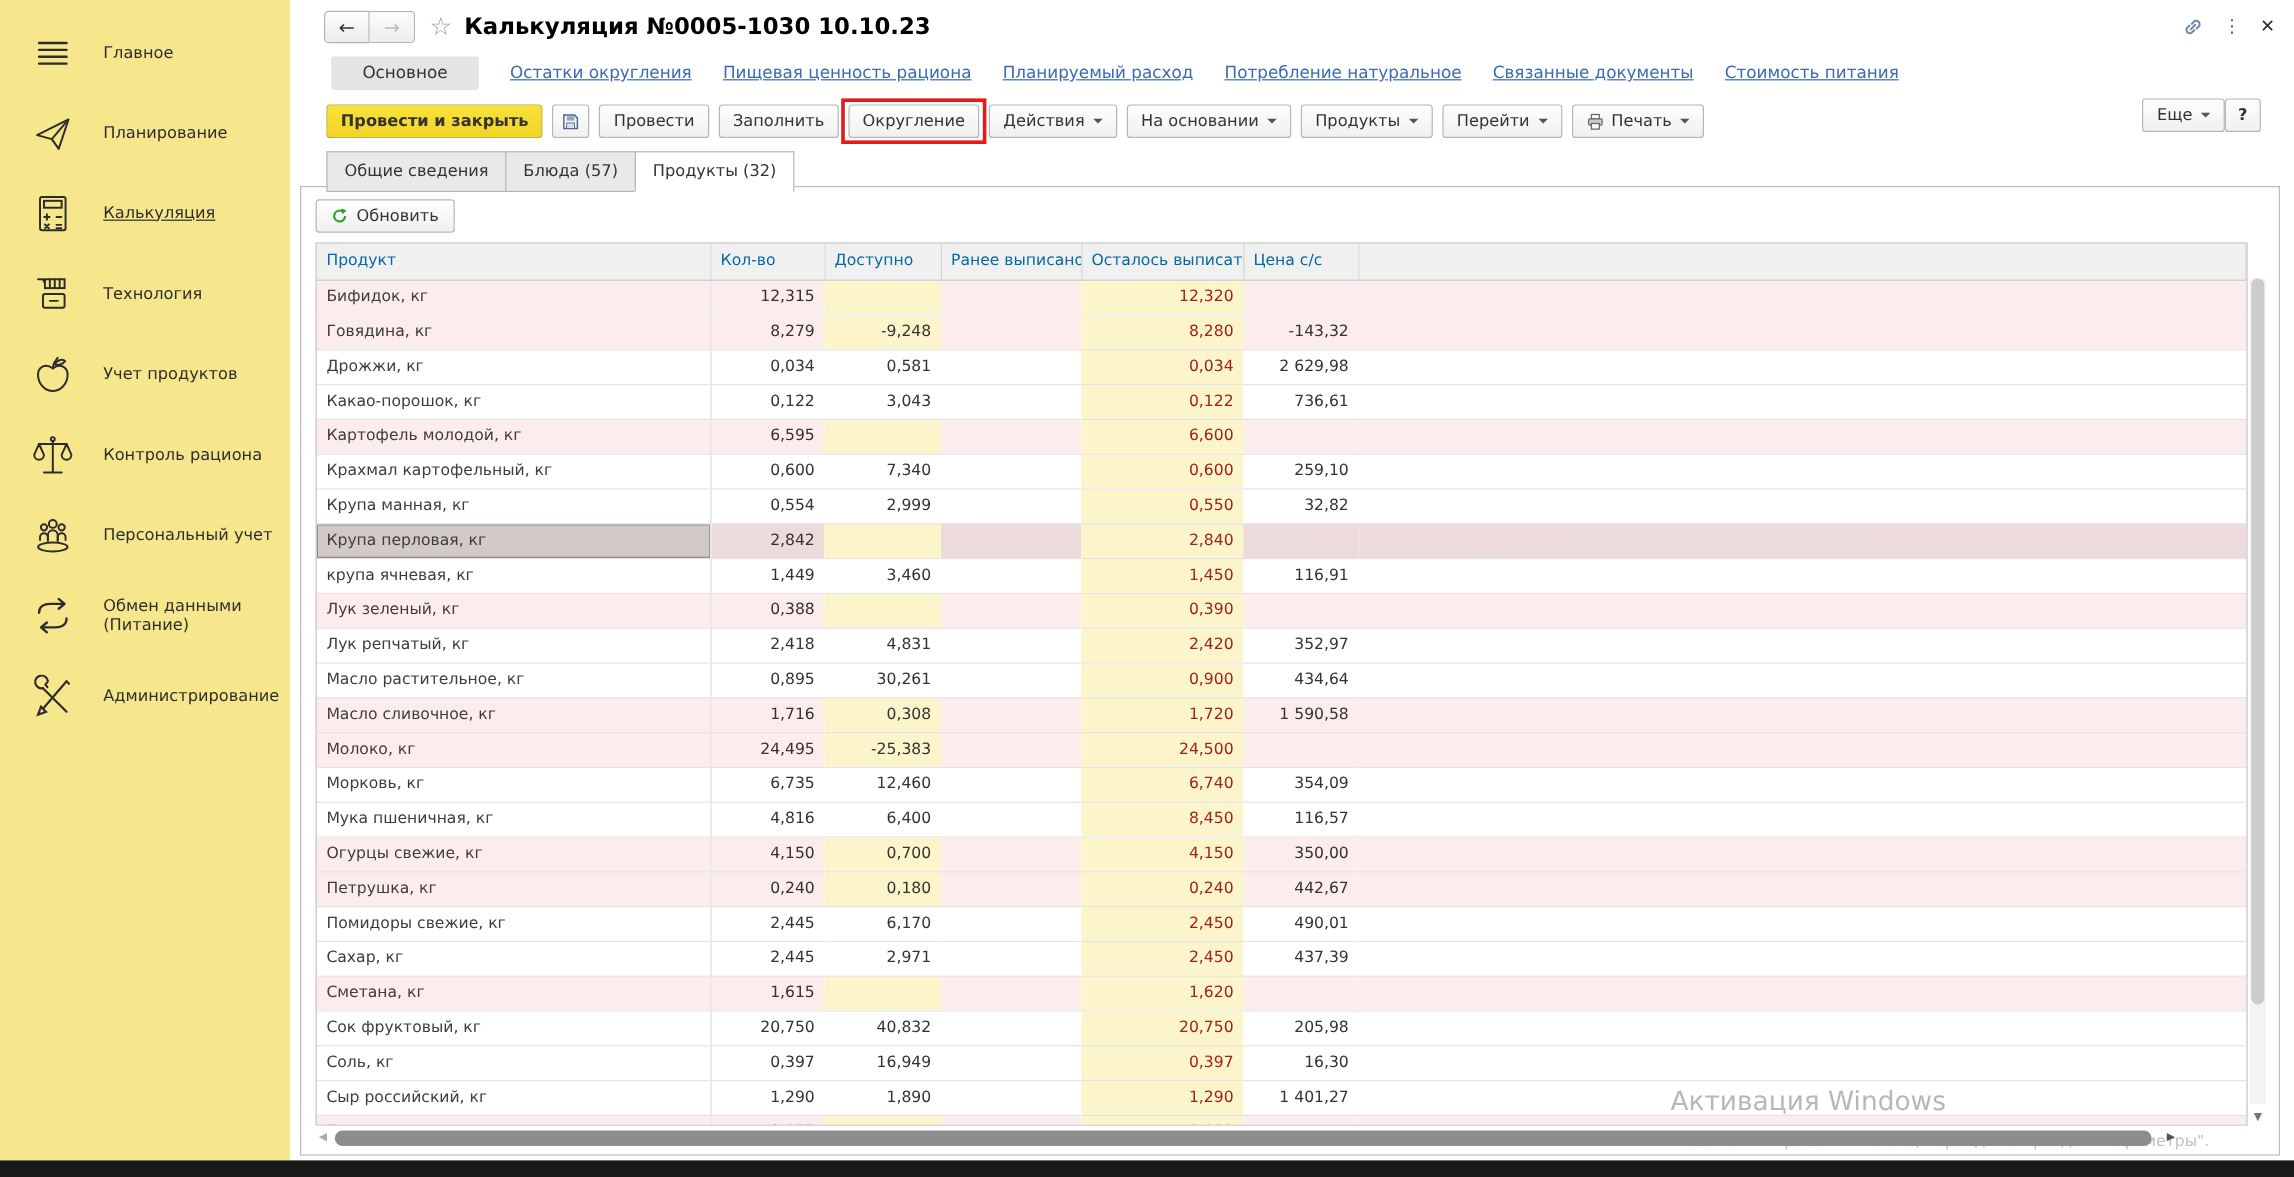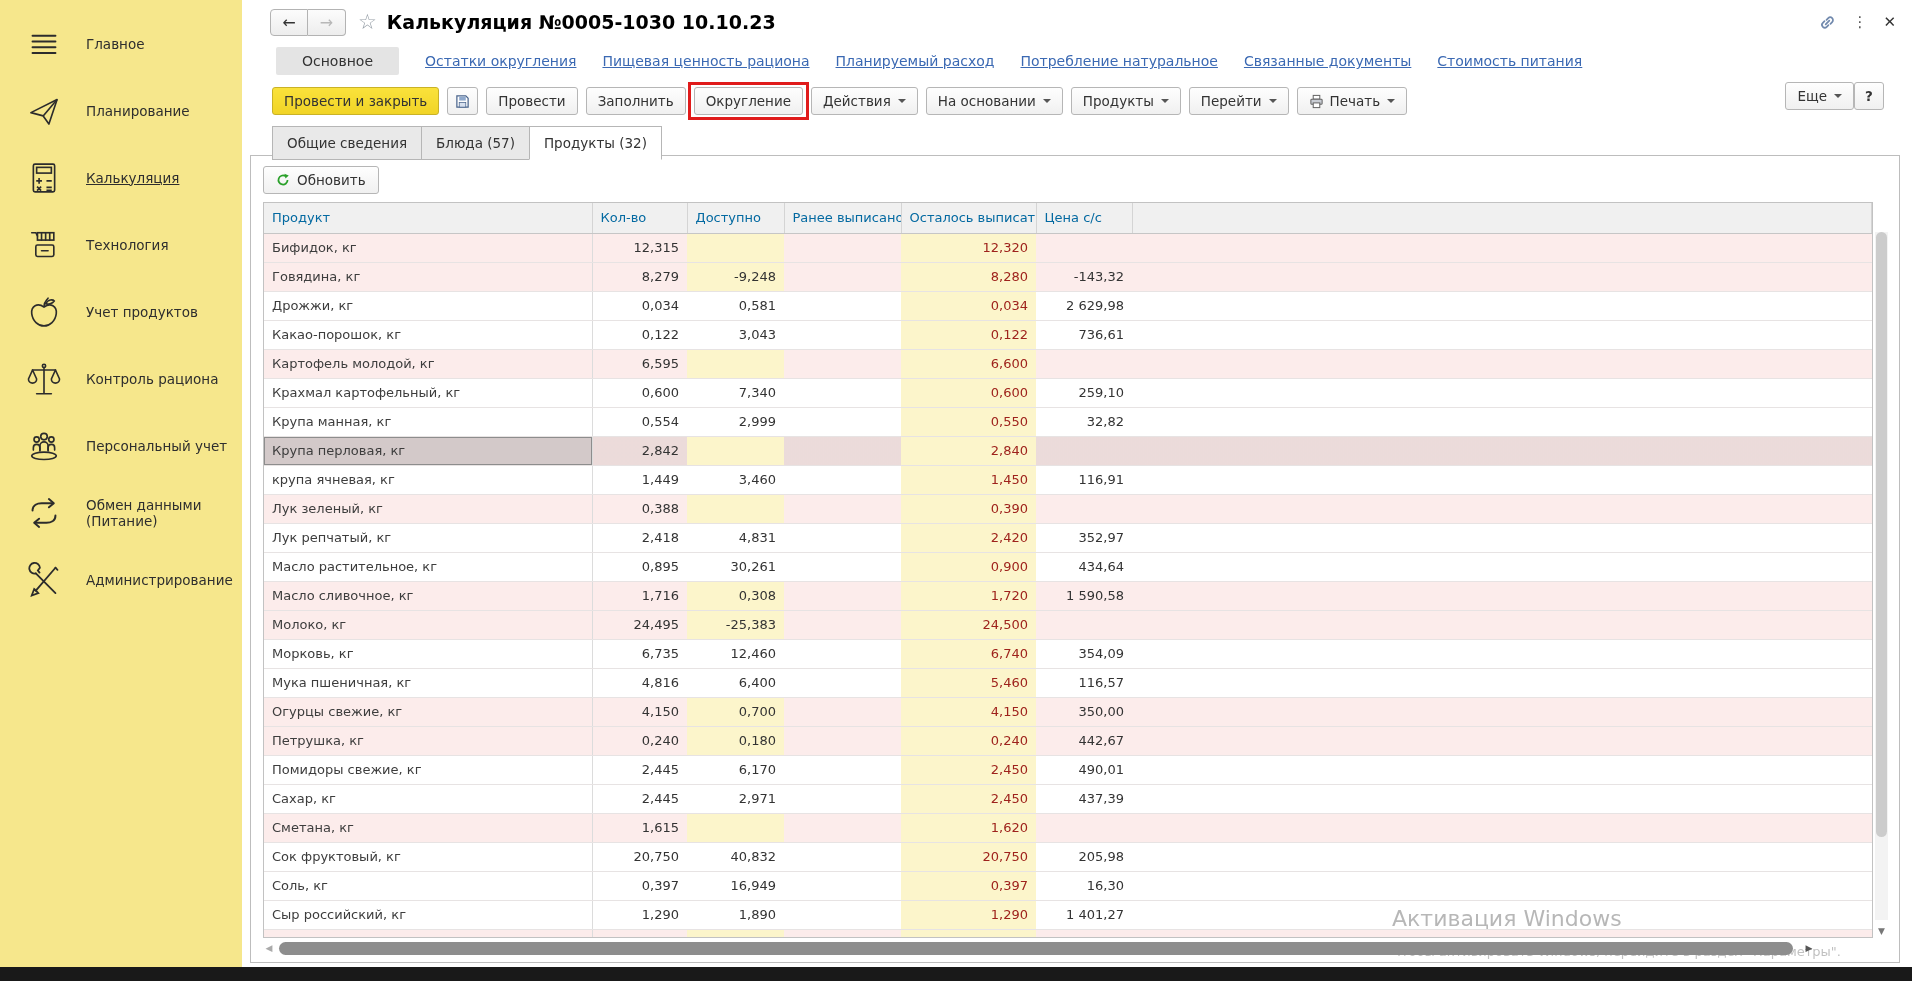--- a/index.html
+++ b/index.html
@@ -33,21 +33,21 @@
   .wi.close { color:#333; }
   
   .navtabs { position:absolute; top:44px; left:0; right:0; height:34px; display:flex; align-items:center; gap:26px; padding-left:34px; font-size:14px; }
   .navtab.active { background:#e4e4e4; color:#333; padding:6px 26px; border-radius:2px; cursor:default; }
   .navtab.link { color:#3b69b3; text-decoration:underline; cursor:pointer; }
   
   .toolbar { position:absolute; top:82px; left:0; height:38px; display:flex; align-items:center; gap:8px; padding-left:30px; }
   .toolbar-right { position:absolute; top:82px; right:28px; height:38px; display:flex; gap:0; }
   .tb-btn { position:relative; height:28px; border:1px solid #b6b6b6; border-radius:3px; background:linear-gradient(#fefefe,#f0f0f0);
     display:flex; align-items:center; padding:0 11px; font-size:13.5px; color:#333; cursor:pointer; white-space:nowrap; }
-  .tb-btn.primary { background:linear-gradient(#fae23b,#f1d426); border-color:#c9b227; font-weight:400; }
+  .tb-btn.primary { background:linear-gradient(#fae23b,#f1d426); border-color:#c9b227; font-weight:700; }
   .tb-btn.iconbtn { padding:0 7px; }
   .tb-ic { display:flex; margin-right:6px; }
   .tb-ic.only { margin-right:0; }
   .tb-ic svg { width:15px; height:15px; display:block; }
   .caret { width:0; height:0; border:4px solid transparent; border-top-color:#555; margin-left:7px; margin-top:4px; }
   .redbox { position:absolute; left:-7px; right:-7px; top:-6px; bottom:-6px; border:3px solid #e01b1b; pointer-events:none; }
   .help-btn { width:30px; justify-content:center; font-weight:700; }
   
   .subtabs { position:absolute; top:126px; left:30px; display:flex; z-index:2; }
   .subtab { height:30px; border:1px solid #b6b6b6; background:#e9e9e9; display:flex; align-items:center; padding:16px 14px;
@@ -456,21 +456,21 @@
     <td class="num"></td>
     <td class="num remaining">6,740</td>
     <td class="num">354,09</td>
     <td></td>
             </tr>
             <tr class="white">
     <td class="product">Мука пшеничная, кг</td>
     <td class="num">4,816</td>
     <td class="num avail">6,400</td>
     <td class="num"></td>
-    <td class="num remaining">5,460</td>
+    <td class="num remaining">8,450</td>
     <td class="num">116,57</td>
     <td></td>
             </tr>
             <tr class="pink">
     <td class="product">Огурцы свежие, кг</td>
     <td class="num">4,150</td>
     <td class="num avail">0,700</td>
     <td class="num"></td>
     <td class="num remaining">4,150</td>
     <td class="num">350,00</td>

